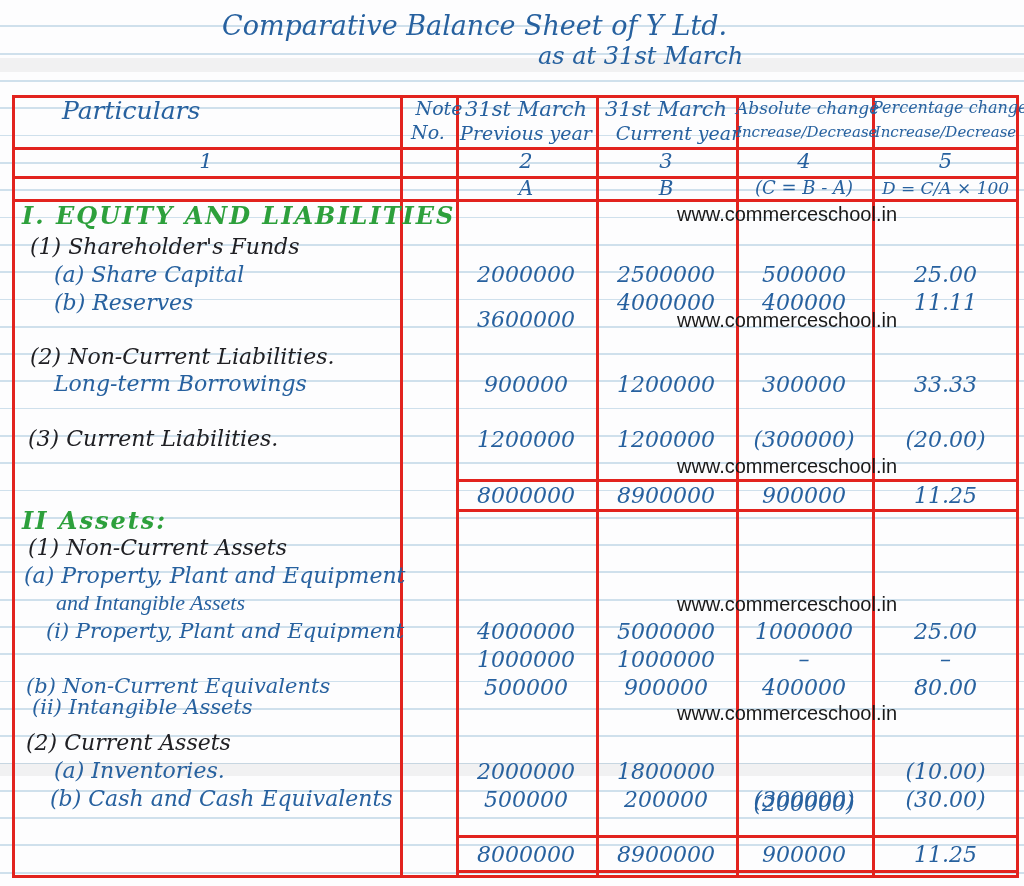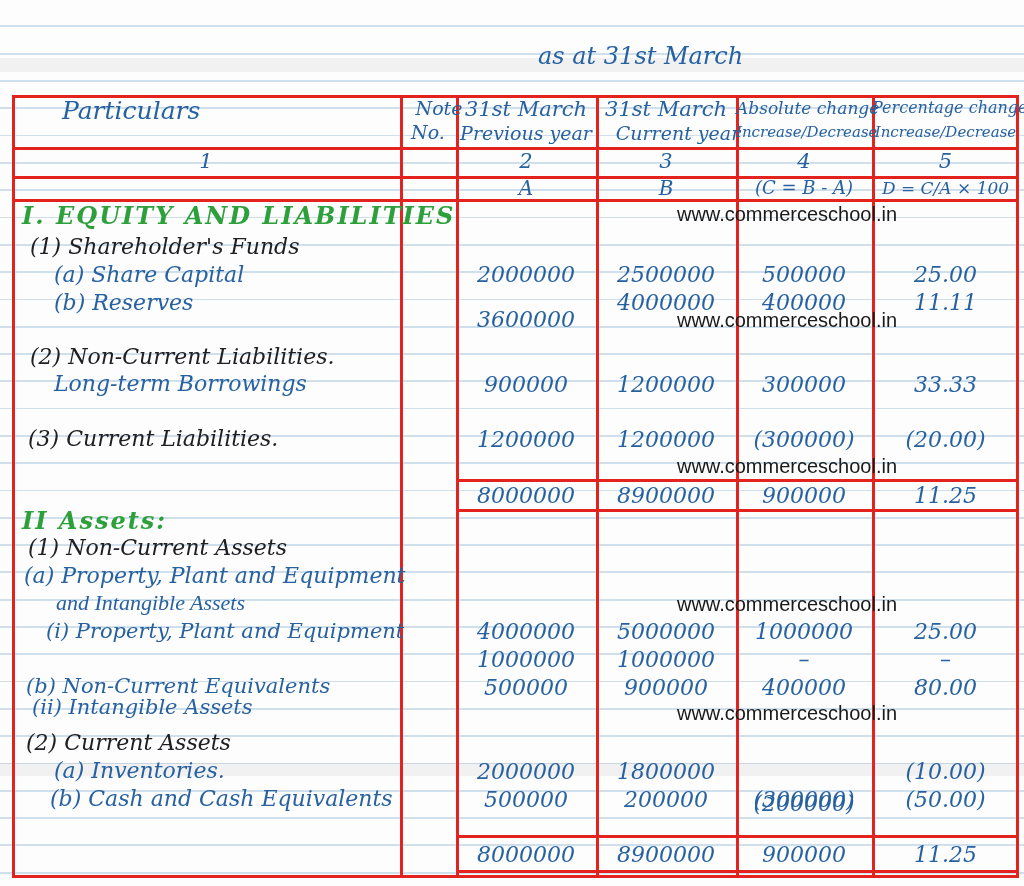--- a/index.html
+++ b/index.html
@@ -27,20 +27,21 @@
   .lbl{font-size:22px;}
 </style>
 </head>
 <body>
 
 <div class="page">
 
   <div class="band" style="top:58px;height:14px;"></div>
   <div class="band" style="top:763px;height:13px;"></div>
 
+  <div class="abs hand blue" style="left:222px;top:12px;font-size:27px;">Comparative Balance Sheet of Y Ltd.</div>
   <div class="abs hand blue" style="left:538px;top:44px;font-size:24px;">as at 31st March</div>
 
   <div class="vline" style="left:12px;top:95px;height:783px;"></div>
   <div class="vline" style="left:400px;top:95px;height:783px;"></div>
   <div class="vline" style="left:456px;top:95px;height:783px;"></div>
   <div class="vline" style="left:596px;top:95px;height:783px;"></div>
   <div class="vline" style="left:736px;top:95px;height:783px;"></div>
   <div class="vline" style="left:872px;top:95px;height:783px;"></div>
   <div class="vline" style="left:1016px;top:95px;height:783px;"></div>
 
@@ -143,20 +144,20 @@
   <div class="abs hand blue cell c6" style="top:676px;">80.00</div>
 
   <div class="abs hand blue cell c3" style="top:760px;">2000000</div>
   <div class="abs hand blue cell c4" style="top:760px;">1800000</div>
   <div class="abs hand blue cell c5" style="top:760px;margin-top:32px;">(200000)</div>
   <div class="abs hand blue cell c6" style="top:760px;">(10.00)</div>
 
   <div class="abs hand blue cell c3" style="top:788px;">500000</div>
   <div class="abs hand blue cell c4" style="top:788px;">200000</div>
   <div class="abs hand blue cell c5" style="top:788px;">(300000)</div>
-  <div class="abs hand blue cell c6" style="top:788px;">(50.00)</div>
+  <div class="abs hand blue cell c6" style="top:788px;">(30.00)</div>
 
   <div class="abs hand blue cell c3" style="top:843px;">8000000</div>
   <div class="abs hand blue cell c4" style="top:843px;">8900000</div>
   <div class="abs hand blue cell c5" style="top:843px;">900000</div>
   <div class="abs hand blue cell c6" style="top:843px;">11.25</div>
 
 </div>
 
 </body></html>

